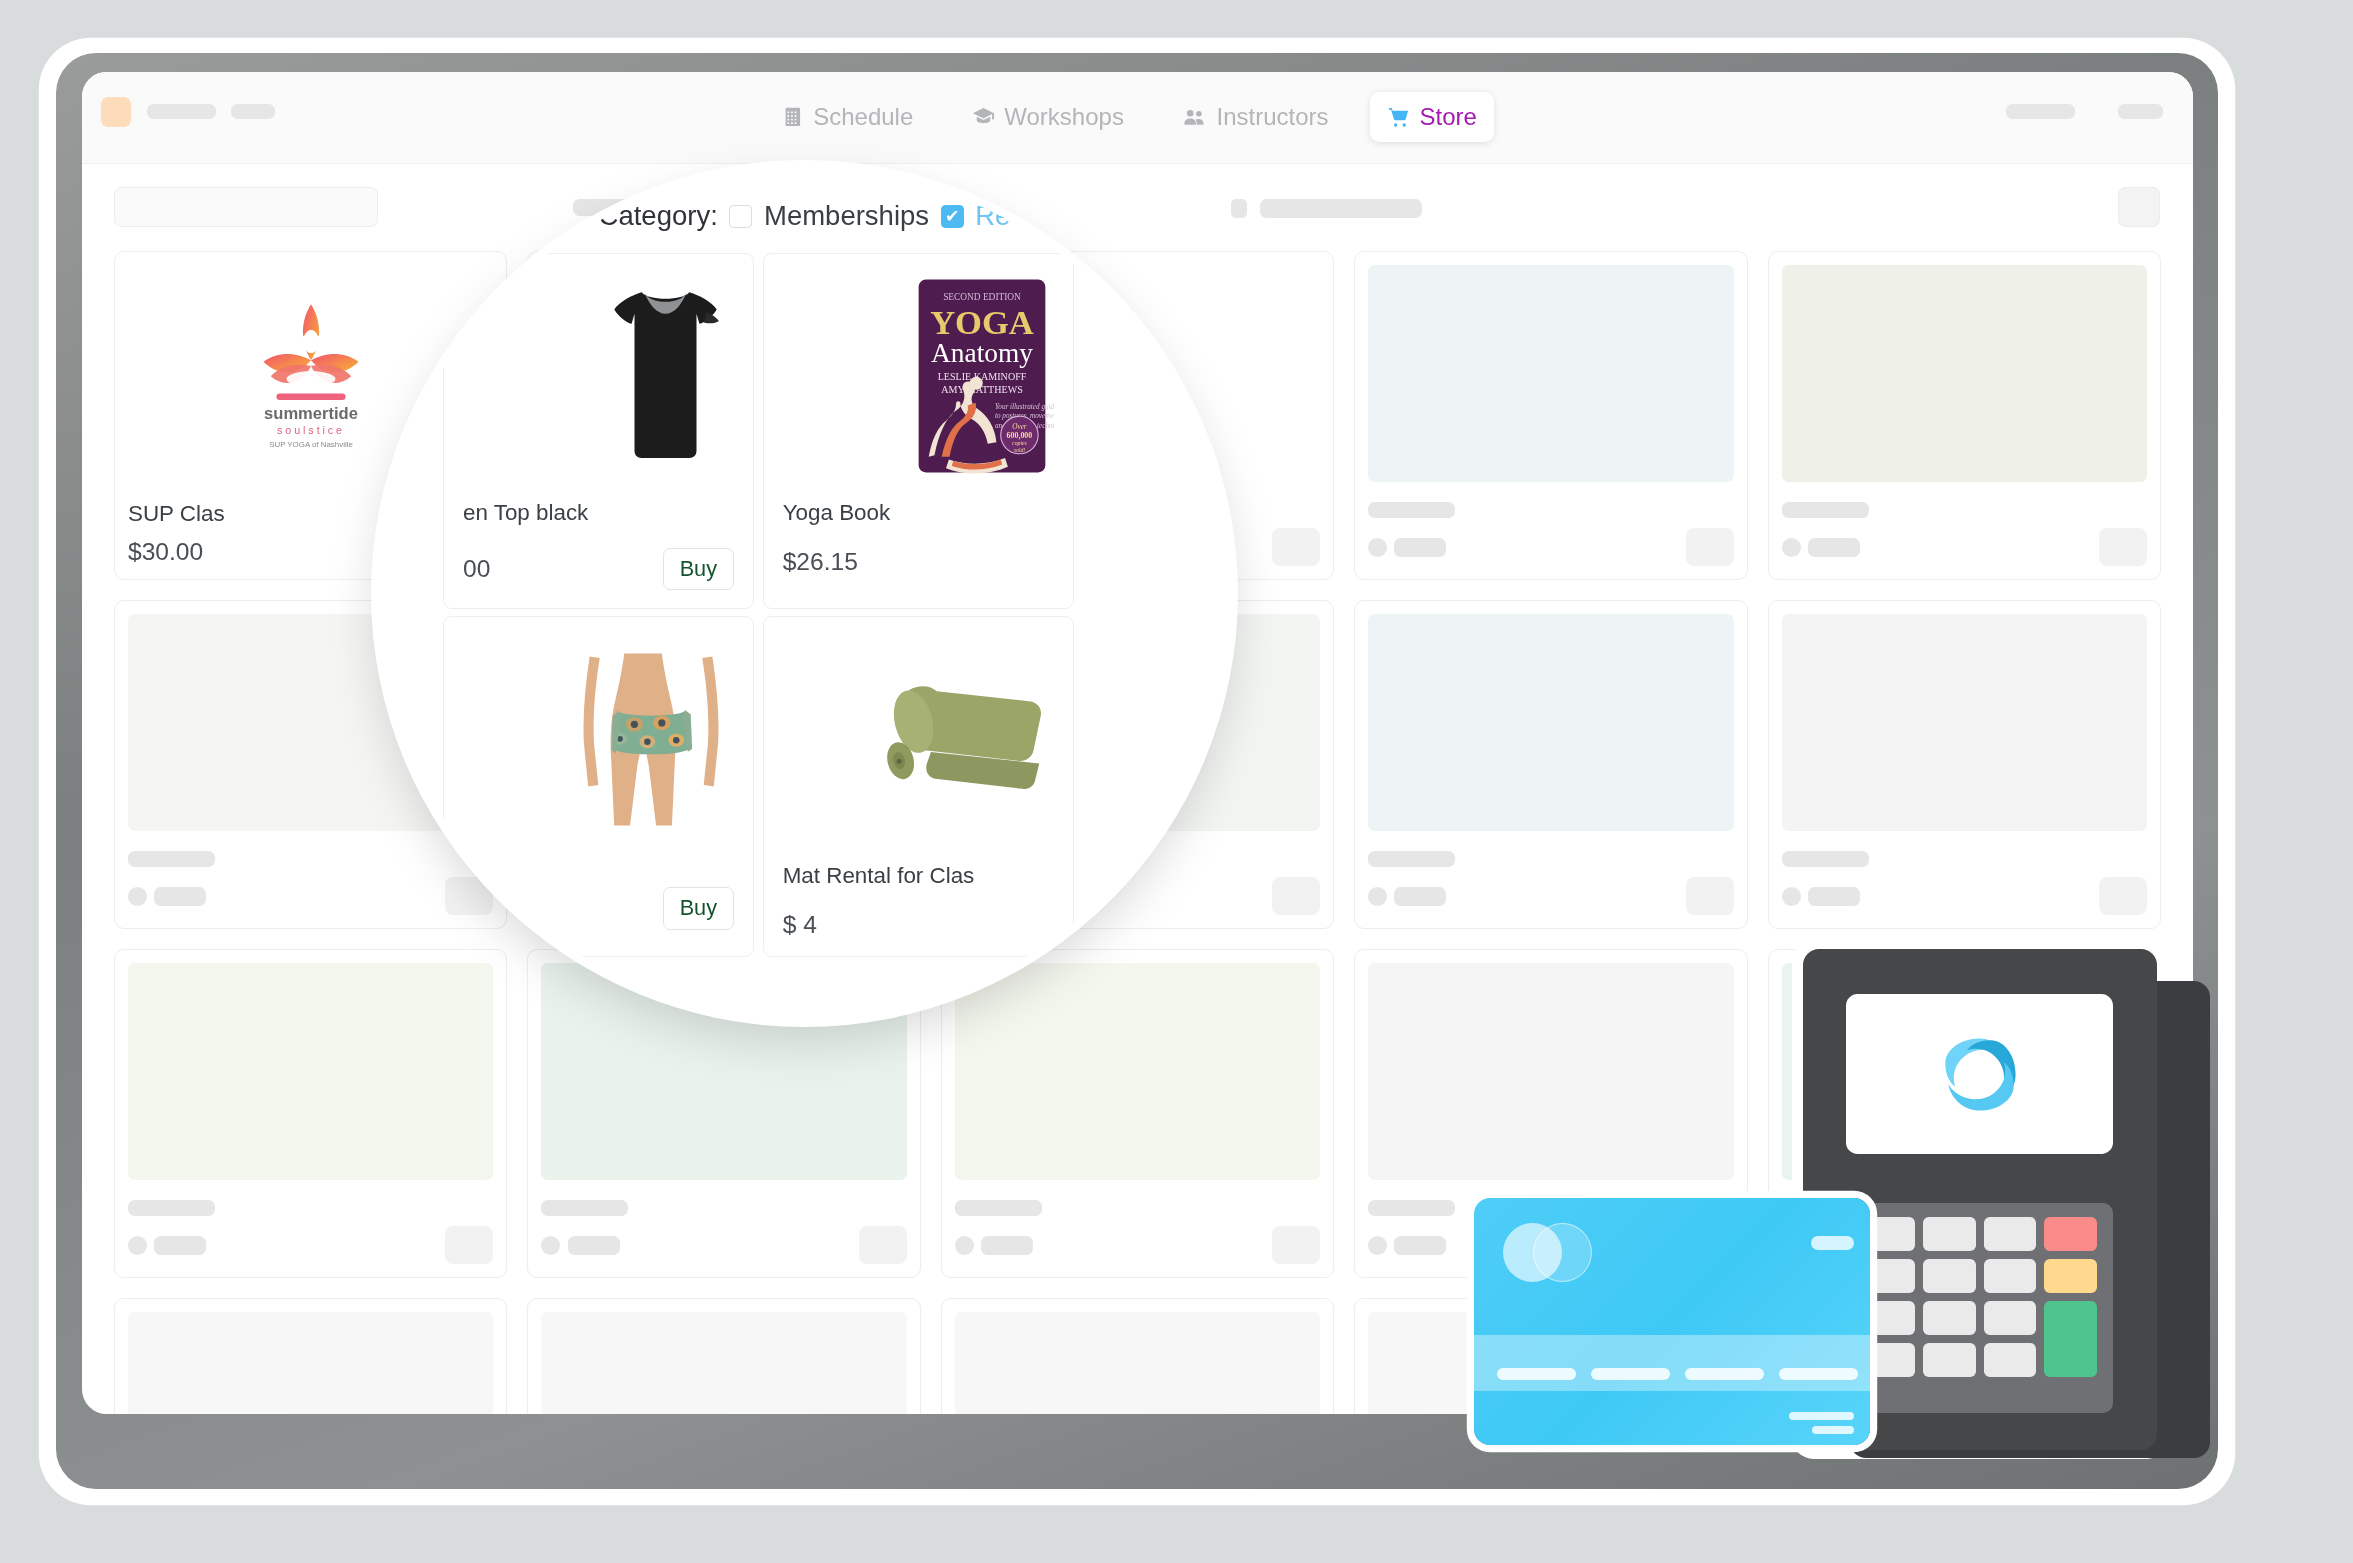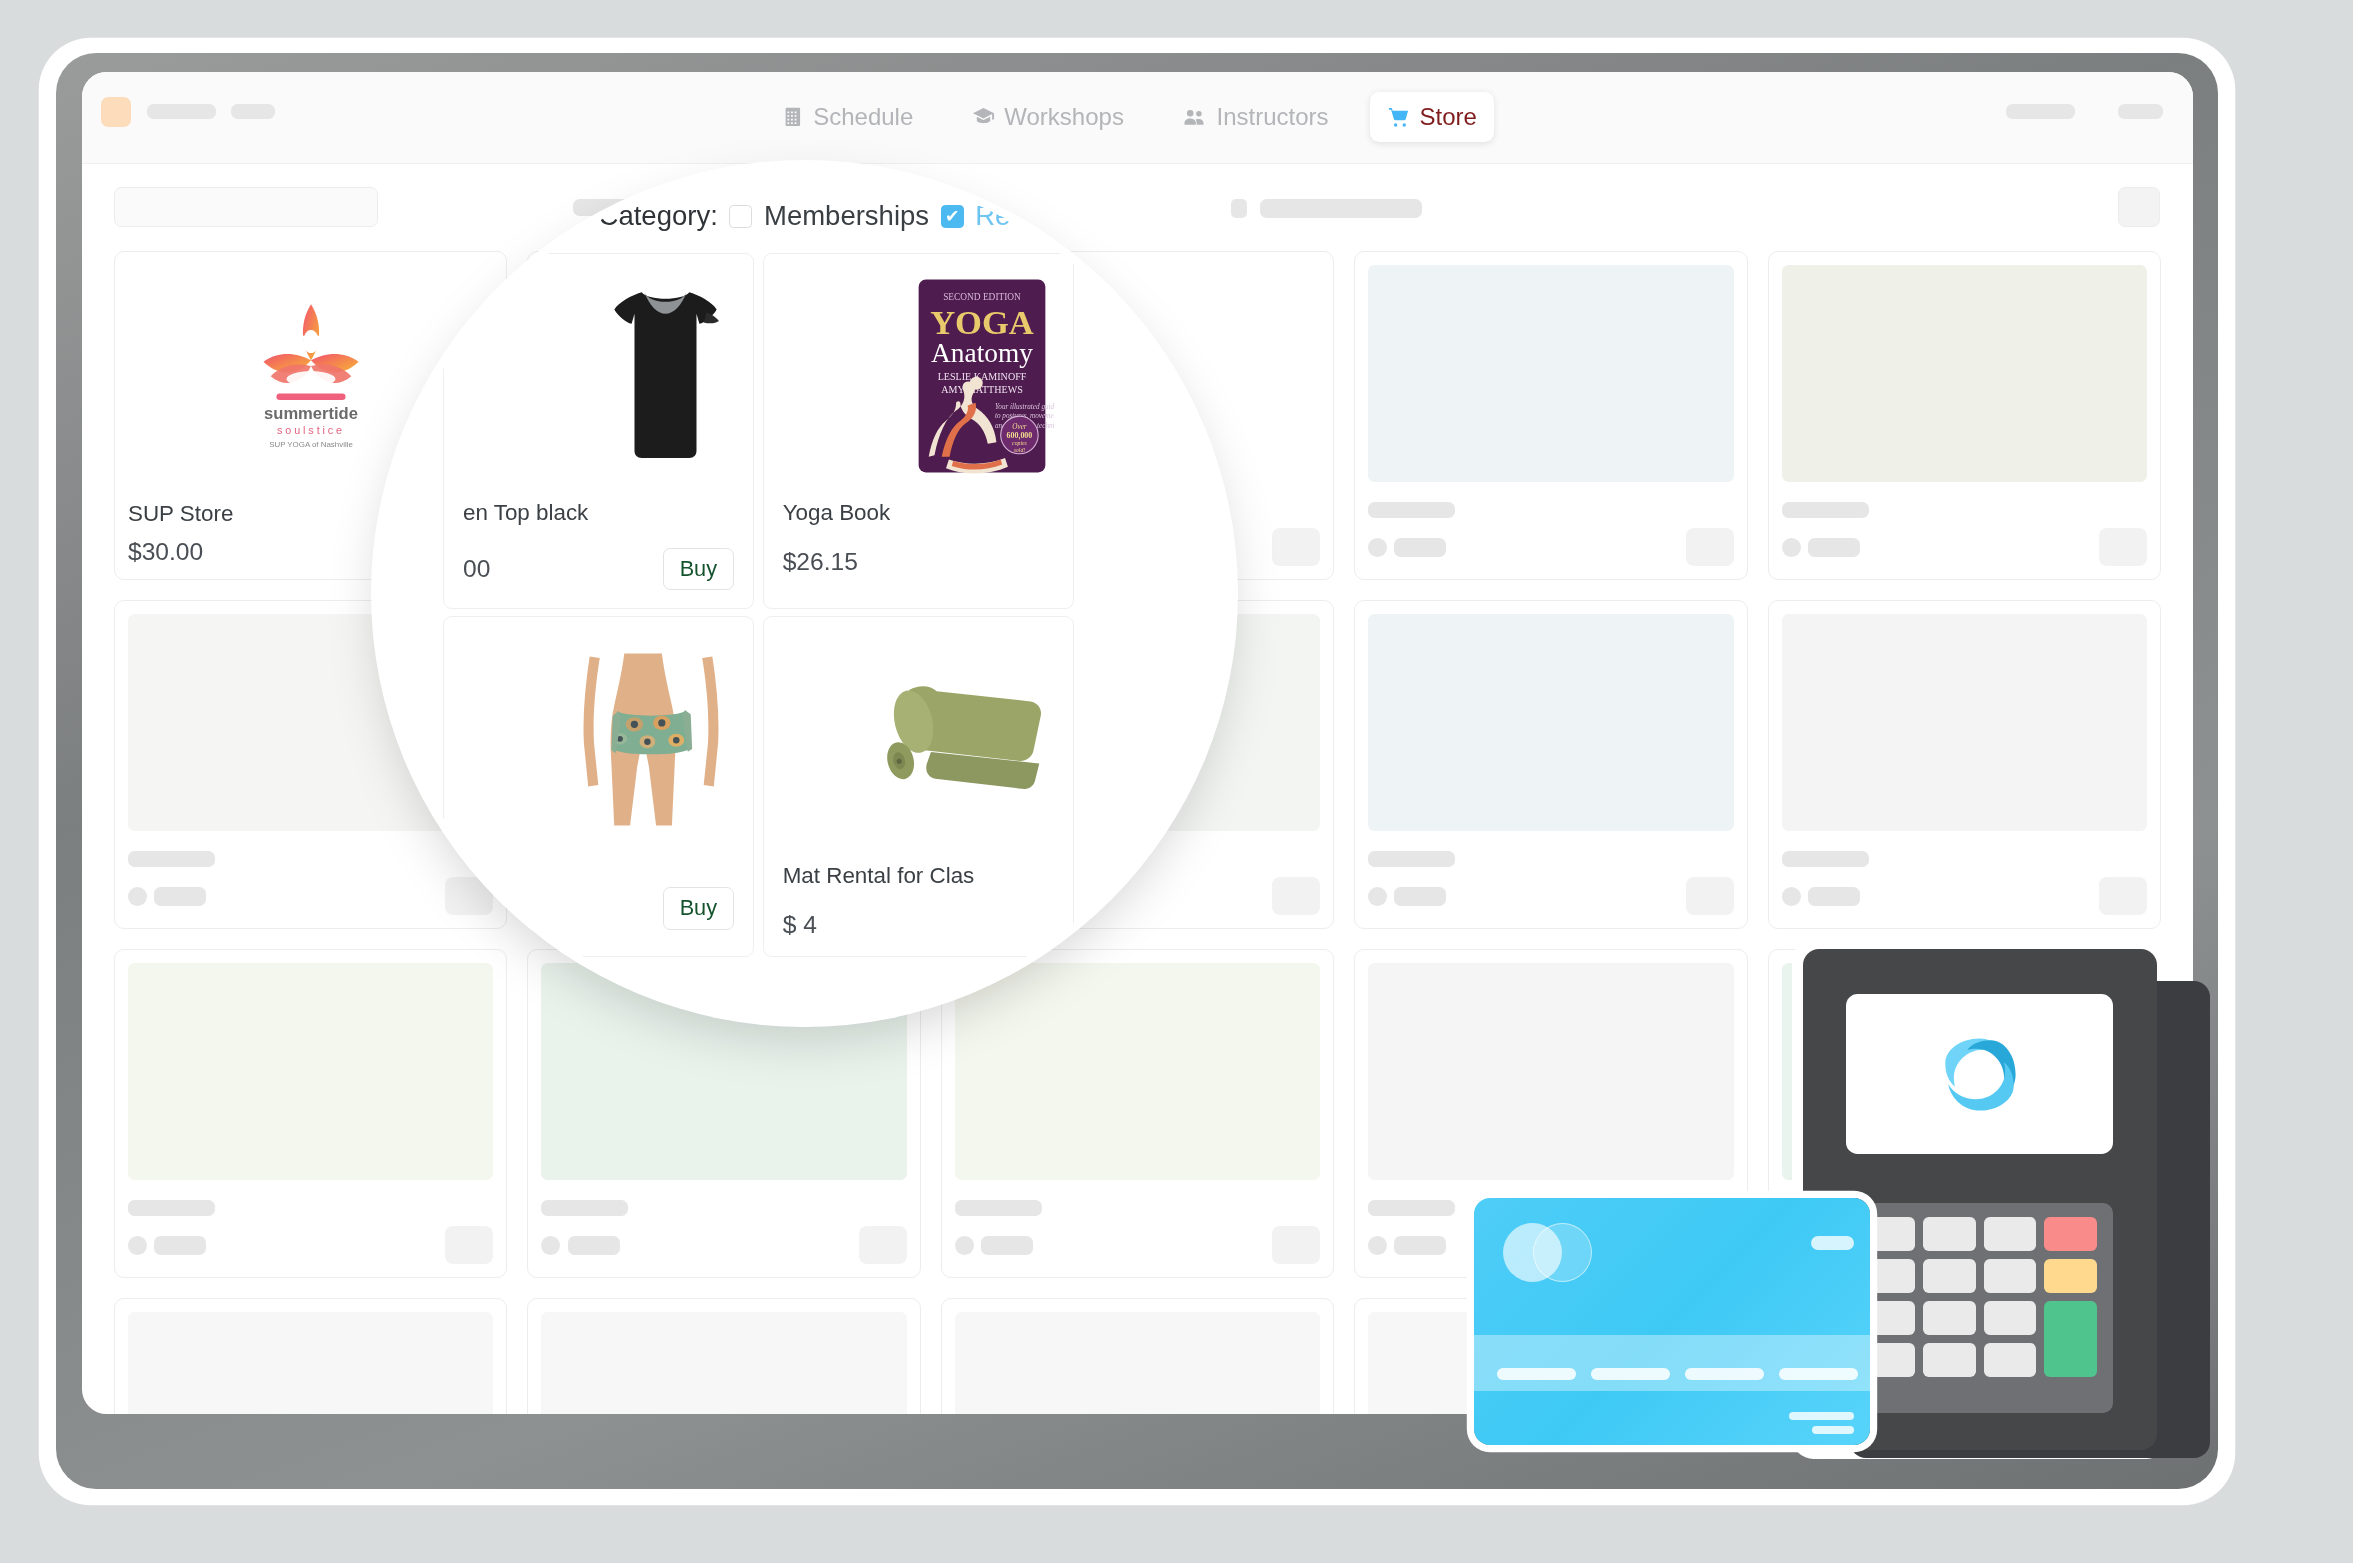--- a/index.html
+++ b/index.html
@@ -65,21 +65,21 @@
     display: flex; align-items: center; gap: 9.4px;
     padding: 10.8px 17.3px;
     font-size: 24px;
     color: #b3b5b8;
     border-radius: 9.4px;
     white-space: nowrap;
   }
   .nav-tab .nav-ico { display: flex; align-items: center; color: #b3b5b8; }
   .nav-tab.active {
     background: #ffffff;
-    color: #7f1d1d;
+    color: #a21caf;
     box-shadow: 0 1.4px 7.2px rgba(0,0,0,0.10);
   }
   .nav-tab.active .nav-ico { color: #45b6f5; }
 
   
   .filter-bar {
     position: relative;
     height: 87px;
     background: #ffffff;
   }
@@ -327,21 +327,21 @@
           <path d="M100 104c14-4 38-4 56 14-18 16-44 12-56-14z" fill="#f0756b" opacity="0.92"></path>
           <ellipse cx="100" cy="70" rx="11" ry="16" fill="#fff"></ellipse>
           <rect x="40" y="62" width="120" height="5" rx="2.5" fill="#fff"></rect>
           <ellipse cx="100" cy="122" rx="34" ry="11" fill="#fff" opacity="0.92"></ellipse>
           <rect x="52" y="142" width="96" height="9" rx="4.5" fill="#f0617d"></rect>
           <text x="100" y="178" text-anchor="middle" font-family="Liberation Sans, sans-serif" font-size="23" font-weight="bold" fill="#6b6b6b">summertide</text>
           <text x="100" y="198" text-anchor="middle" font-family="Liberation Sans, sans-serif" font-size="15" letter-spacing="4" fill="#e2637e">soulstice</text>
           <text x="100" y="216" text-anchor="middle" font-family="Liberation Sans, sans-serif" font-size="11" fill="#8a8a8a">SUP YOGA of Nashville</text>
         </svg>
       </div>
-      <div class="card-title-real">SUP Store</div>
+      <div class="card-title-real">SUP Clas</div>
       <div class="card-foot">
         <div class="card-price-real">$30.00</div>
       </div>
     </div>
 
     <div class="card">
       <div class="card-img" style="background:#ffffff"></div>
       <div class="sk card-title-sk"></div>
       <div class="card-foot">
         <div class="price-dot"></div>

